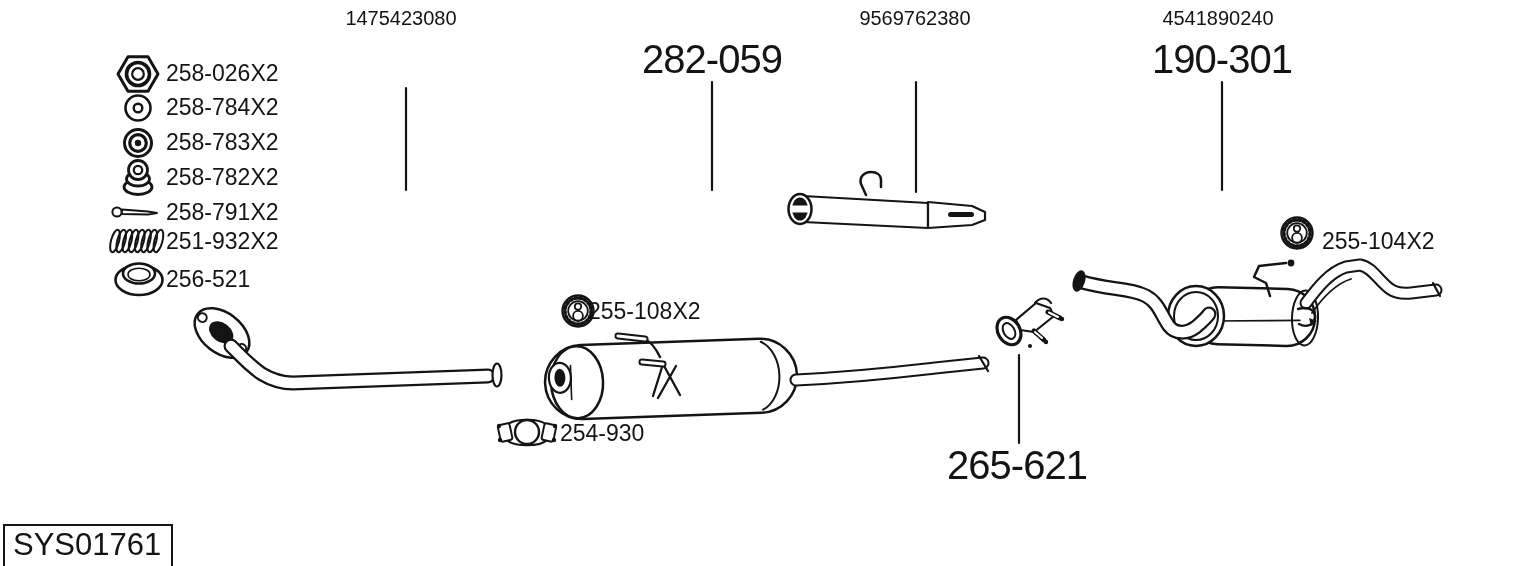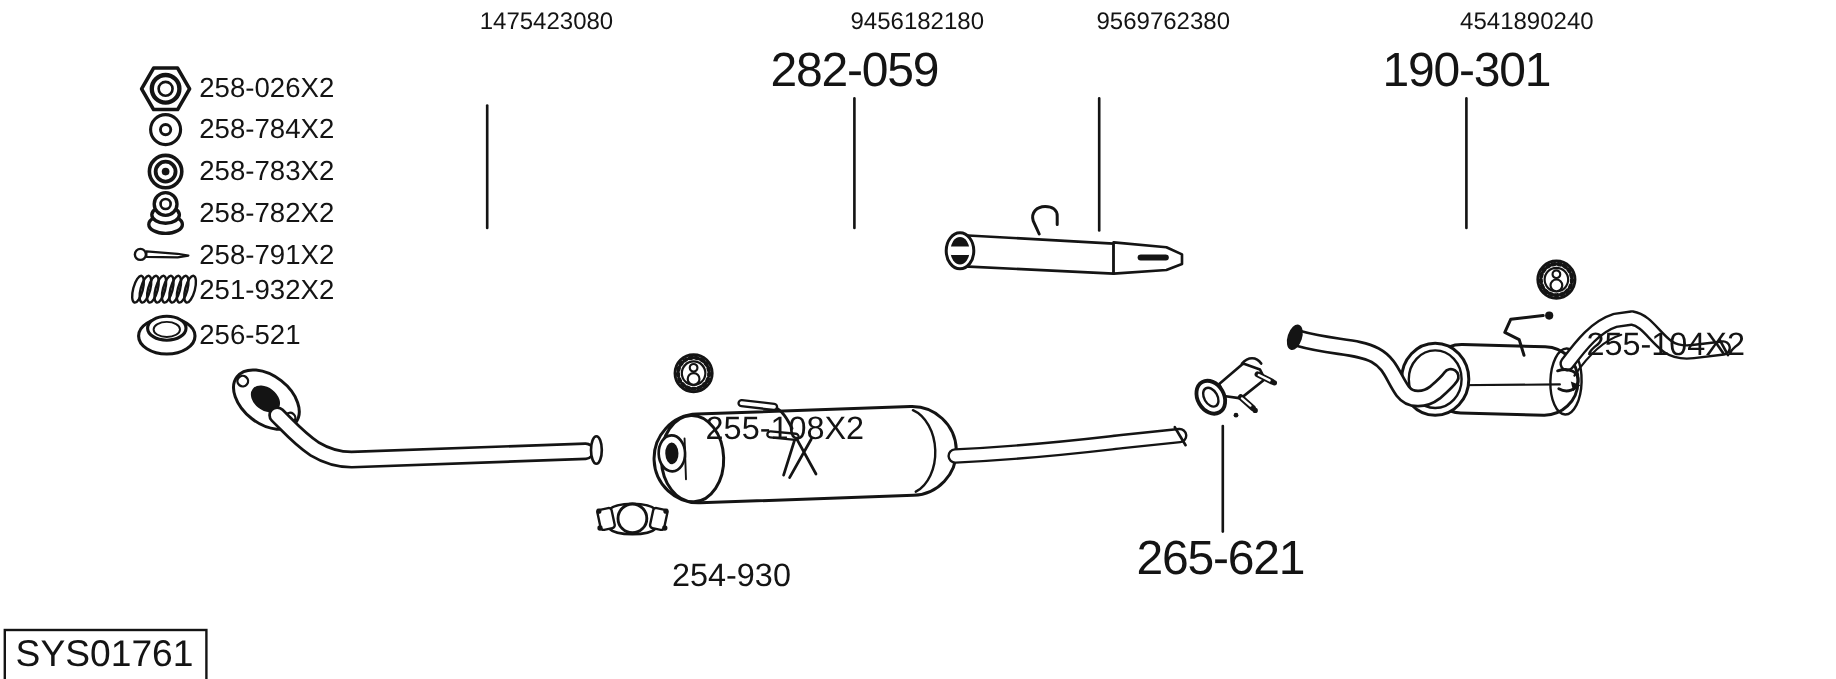--- a/index.html
+++ b/index.html
@@ -2,23 +2,23 @@
 <html><head>
 <meta charset="utf-8">
 <style>
   html,body{margin:0;padding:0;background:#e8e8e8;}
   #stage{
     position:relative;width:1530px;height:566px;background:#ffffff;
     font-family:"Liberation Sans",sans-serif;color:#141414;overflow:hidden;
   }
   #art{position:absolute;left:0;top:0;}
   .txt{position:absolute;white-space:nowrap;}
-  .ref{font-size:20px;text-align:right;width:220px;}
+  .ref{font-size:20px;text-align:center;width:220px;}
   .big{font-size:40px;text-align:center;width:260px;letter-spacing:-1px;}
-  .part-label{font-size:27px;margin-top:44px;}
+  .part-label{font-size:23px;}
   .hw-label{position:absolute;left:166px;font-size:23px;white-space:nowrap;}
   #sys-box{
     position:absolute;left:3px;top:524px;border:2px solid #141414;
     padding:1px 10px 3px 8px;font-size:31px;background:#ffffff;
   }
 </style>
 </head>
 <body>
 
 <div id="stage">
@@ -177,21 +177,20 @@
       <circle cx="527" cy="432" r="12" fill="#fff" stroke="#141414" stroke-width="2.4"></circle>
       <circle cx="499" cy="426" r="2.2" fill="#141414"></circle>
       <circle cx="500" cy="440" r="2.2" fill="#141414"></circle>
       <circle cx="555" cy="426" r="2.2" fill="#141414"></circle>
       <circle cx="554" cy="440" r="2.2" fill="#141414"></circle>
     </g>
   </svg>
 
   <div class="txt ref" style="left:291px;top:7px">1475423080</div>
 
-  <div class="txt ref" style="left:600px;top:7px">9456182180</div>
   <div class="txt big" style="left:582px;top:37px">282-059</div>
 
   <div class="txt ref" style="left:805px;top:7px">9569762380</div>
 
   <div class="txt ref" style="left:1108px;top:7px">4541890240</div>
   <div class="txt big" style="left:1092px;top:37px">190-301</div>
 
   <div class="hw-label" style="top:60px">258-026X2</div>
   <div class="hw-label" style="top:94px">258-784X2</div>
   <div class="hw-label" style="top:129px">258-783X2</div>

